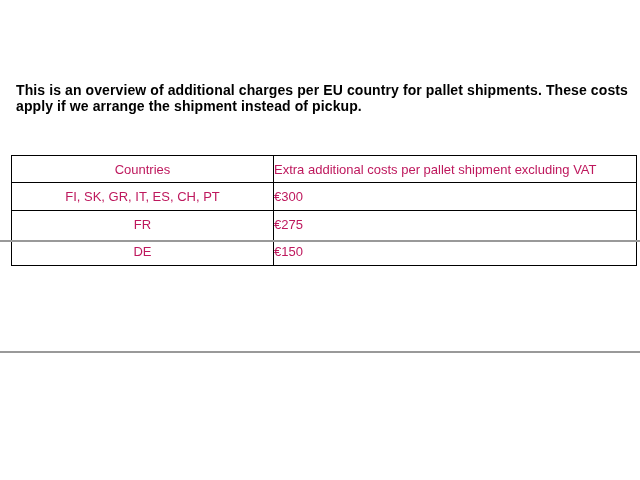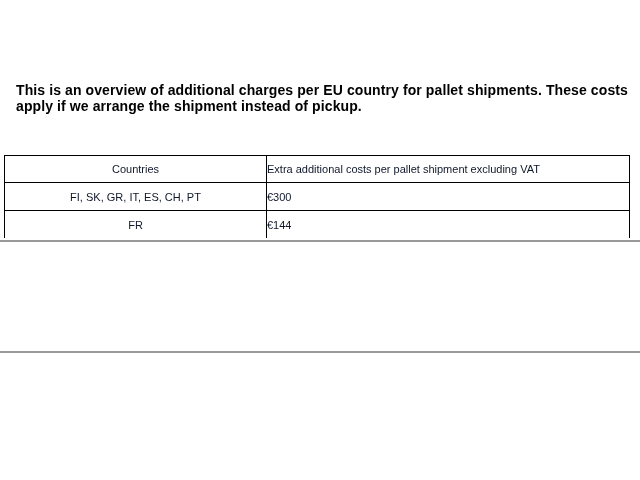--- a/index.html
+++ b/index.html
@@ -36,26 +36,26 @@
   .rule-bottom {
     top: 351px;
   }
   .rule-mid {
     top: 240px;
     z-index: 3;
   }
   table.charges {
     position: absolute;
     top: 155px;
-    left: 4px;
+    left: 11px;
     width: 625px;
     border-collapse: collapse;
     table-layout: fixed;
-    font-size: 11px;
-    color: #0f172a;
+    font-size: 13px;
+    color: #be185d;
     z-index: 2;
   }
   table.charges th,
   table.charges td {
     border: 1px solid #000000;
     font-weight: normal;
     white-space: nowrap;
     overflow: hidden;
     padding: 0;
     vertical-align: middle;
@@ -90,20 +90,24 @@
         <th class="th-cost">Extra additional costs per pallet shipment excluding VAT</th>
       </tr>
     </thead>
     <tbody id="rows-body">
         <tr>
           <td class="td-countries">FI, SK, GR, IT, ES, CH, PT</td>
           <td class="td-cost">€300</td>
         </tr>
         <tr>
           <td class="td-countries">FR</td>
-          <td class="td-cost">€144</td>
+          <td class="td-cost">€275</td>
+        </tr>
+        <tr>
+          <td class="td-countries">DE</td>
+          <td class="td-cost">€150</td>
         </tr>
       </tbody>
   </table>
 
   <div class="rule rule-mid"></div>
 
 </div>
 
 </body></html>

